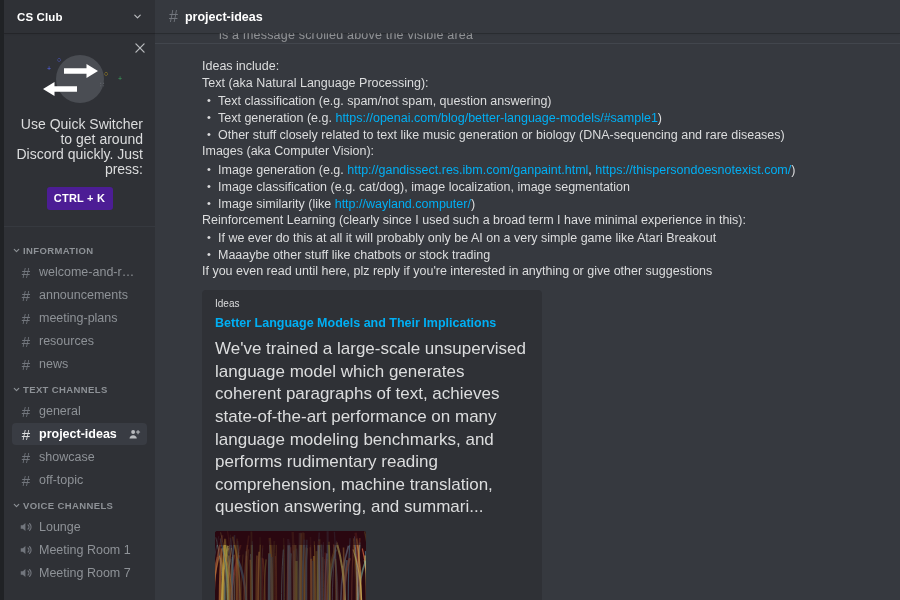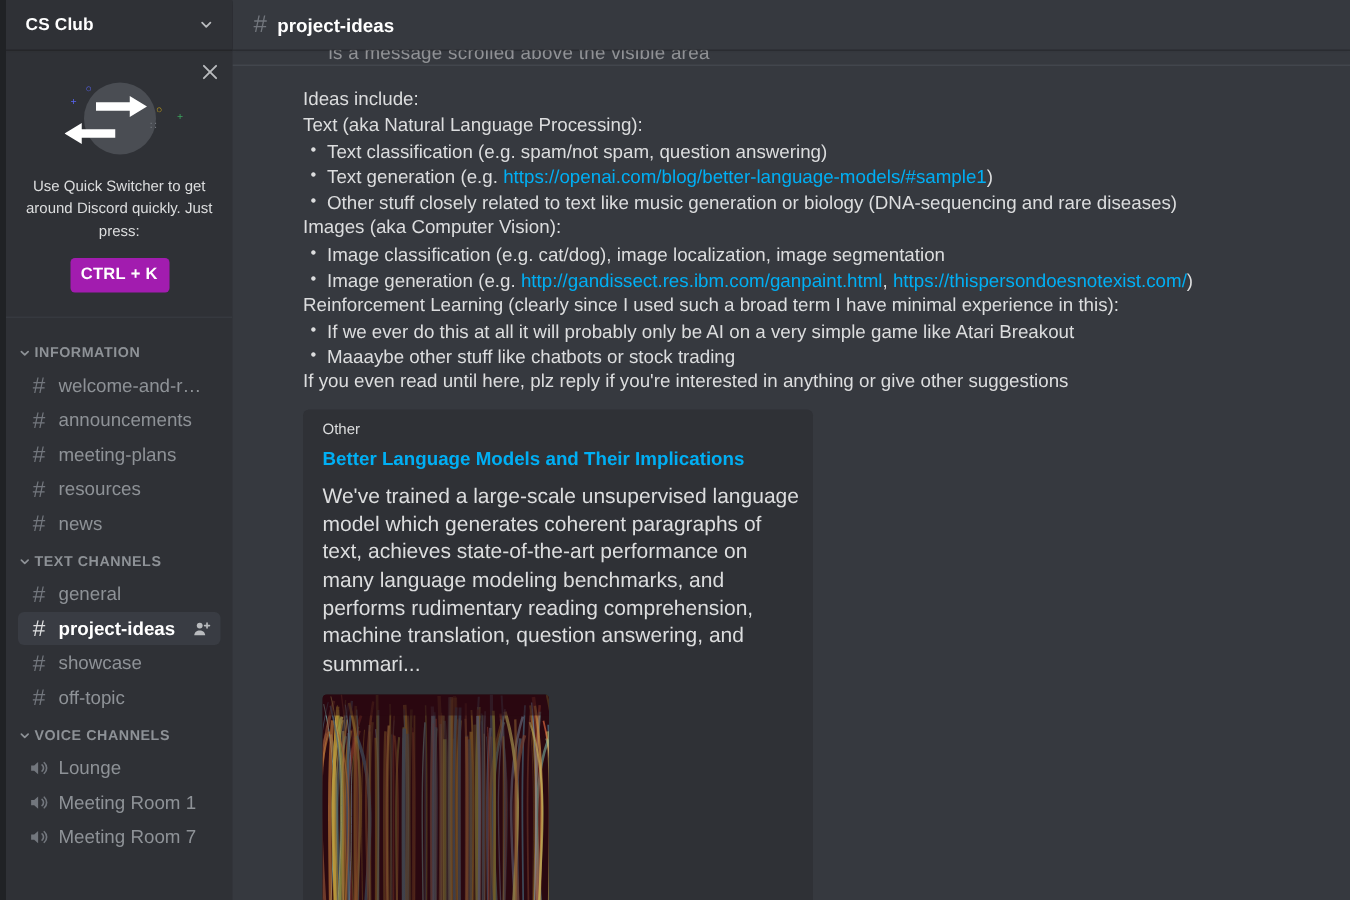--- a/index.html
+++ b/index.html
@@ -100,33 +100,33 @@
     position: absolute;
     color: #ffffff;
   }
   .qs-dot {
     position: absolute;
     font-size: 7px;
     line-height: 1;
   }
   .qs-text {
     margin-top: 6px;
-    text-align: center;
+    text-align: right;
     color: #dcddde;
-    font-size: 10px;
+    font-size: 14px;
     line-height: 15px;
     padding: 0 4px;
   }
   .qs-key {
     display: block;
     margin: 10px auto 0;
     width: 66px;
     height: 23px;
     border-radius: 3px;
-    background: #a21caf;
+    background: #4c1d95;
     color: #ffffff;
     font-size: 11px;
     font-weight: bold;
     letter-spacing: .02em;
     line-height: 23px;
     text-align: center;
     border: none;
     cursor: pointer;
     font-family: inherit;
   }
@@ -316,21 +316,21 @@
   }
   .embed-title {
     font-size: 12.5px;
     font-weight: bold;
     color: #00aff4;
     line-height: 1.3;
     margin-bottom: 7px;
     cursor: pointer;
   }
   .embed-desc {
-    font-size: 14px;
+    font-size: 17px;
     color: #dcddde;
     line-height: 1.33;
     width: 320px;
   }
   .embed-img {
     margin-top: 12px;
     width: 151px;
     height: 207px;
     border-radius: 3px;
     overflow: hidden;
@@ -506,37 +506,38 @@
               <div>Text (aka Natural Language Processing):</div>
               <ul class="bullets">
                 <li>Text classification (e.g. spam/not spam, question answering)</li>
                 <li>Text generation (e.g. <a class="link">https://openai.com/blog/better-language-models/#sample1</a>)</li>
                 <li>Other stuff closely related to text like music generation or biology (DNA-sequencing and rare diseases)</li>
               </ul>
             </div>
             <div class="para">
               <div>Images (aka Computer Vision):</div>
               <ul class="bullets">
+                <li>Image generation (e.g. <a class="link">http://gandissect.res.ibm.com/ganpaint.html</a>, <a class="link">https://thispersondoesnotexist.com/</a>)</li>
                 <li>Image classification (e.g. cat/dog), image localization, image segmentation</li>
-                <li>Image generation (e.g. <a class="link">http://gandissect.res.ibm.com/ganpaint.html</a>, <a class="link">https://thispersondoesnotexist.com/</a>)</li>
+                <li>Image similarity (like <a class="link">http://wayland.computer/</a>)</li>
               </ul>
             </div>
             <div class="para">
               <div>Reinforcement Learning (clearly since I used such a broad term I have minimal experience in this):</div>
               <ul class="bullets">
                 <li>If we ever do this at all it will probably only be AI on a very simple game like Atari Breakout</li>
                 <li>Maaaybe other stuff like chatbots or stock trading</li>
               </ul>
             </div>
           </div>
 
         <div class="para">If you even read until here, plz reply if you're interested in anything or give other suggestions</div>
 
         <div class="embed">
-          <div class="embed-provider">Other</div>
+          <div class="embed-provider">Ideas</div>
           <div class="embed-title">Better Language Models and Their Implications</div>
           <div class="embed-desc">We've trained a large-scale unsupervised language model which generates coherent paragraphs of text, achieves state-of-the-art performance on many language modeling benchmarks, and performs rudimentary reading comprehension, machine translation, question answering, and summari...</div>
           <div class="embed-img">
             <svg id="embed-art" width="151" height="207" viewBox="0 0 151 207" preserveAspectRatio="none">
                 <defs>
                   <linearGradient id="shd" x1="0" x2="1">
                     <stop offset="0" stop-color="#2a0810" stop-opacity="0.0"></stop>
                     <stop offset="0.18" stop-color="#2a0810" stop-opacity="0.55"></stop>
                     <stop offset="0.5" stop-color="#2a0810" stop-opacity="0.62"></stop>
                     <stop offset="0.82" stop-color="#2a0810" stop-opacity="0.5"></stop>

